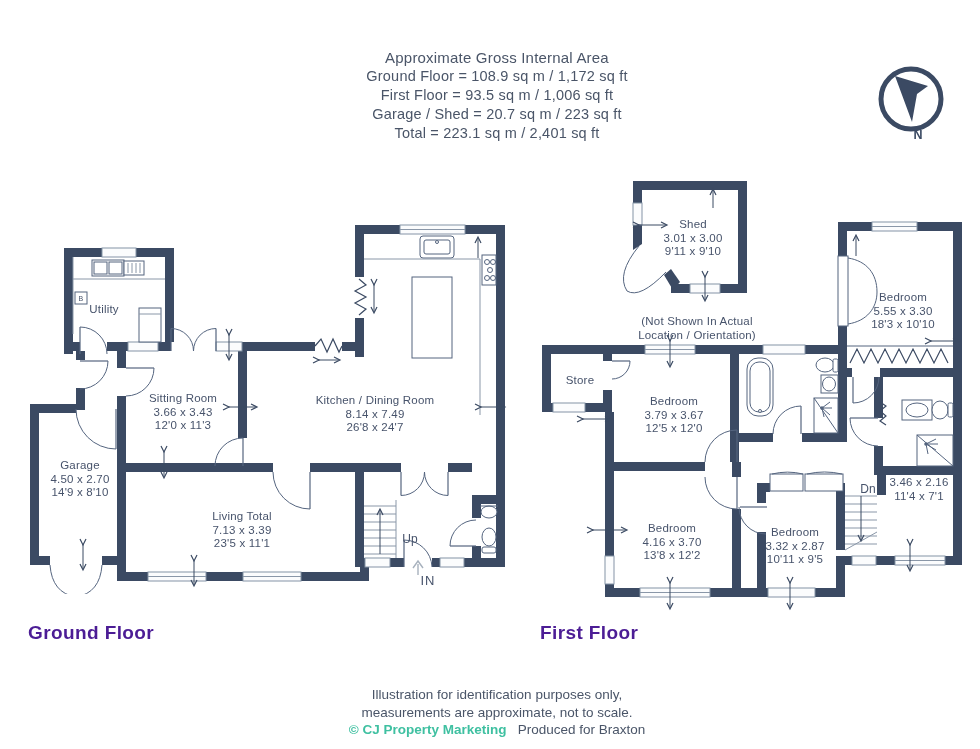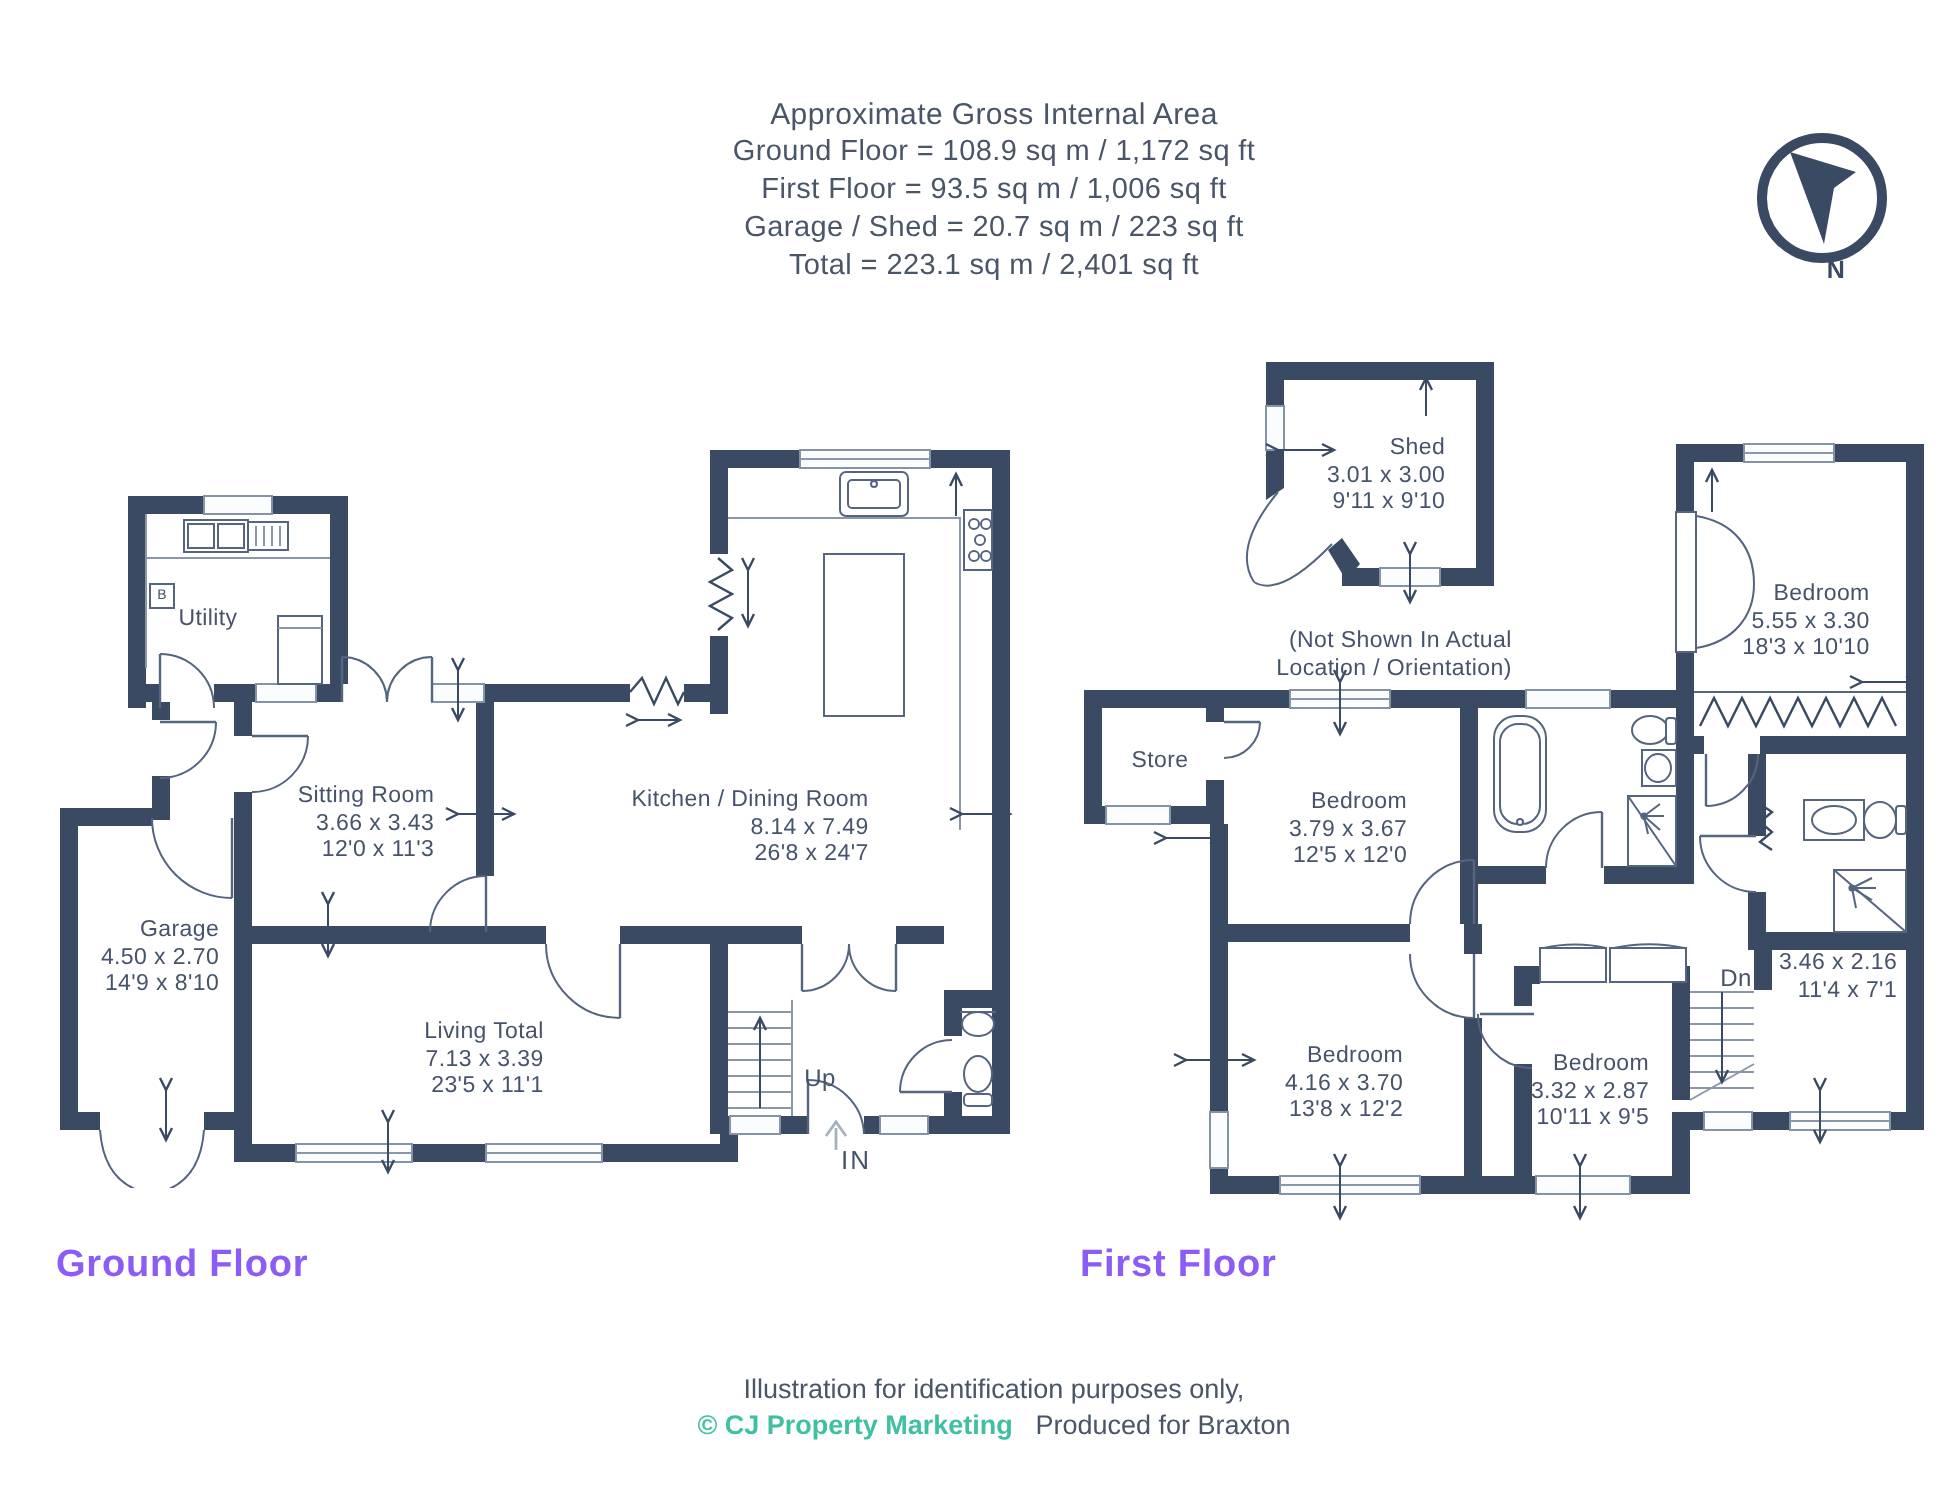--- a/index.html
+++ b/index.html
@@ -4,25 +4,25 @@
 <style>
   html,body{margin:0;padding:0;background:#fff;}
   body{font-family:"Liberation Sans", sans-serif;}
   #stage{position:relative;width:980px;height:749px;background:#fff;overflow:hidden;border-radius:14px;}
   .hdr{position:absolute;left:497px;top:48px;transform:translateX(-50%);text-align:center;
        color:#4a5568;font-size:14.5px;line-height:19px;letter-spacing:.2px;white-space:nowrap;}
   .hdr .t{font-size:15px;}
   .ftr{position:absolute;left:497px;top:686px;transform:translateX(-50%);text-align:center;
        color:#4a5568;font-size:13.5px;line-height:17.5px;white-space:nowrap;}
   .ftr .credit{color:#3fc0a1;font-weight:bold;}
-  .rlabel{position:absolute;transform:translate(-50%,-50%);text-align:right;font-size:11.5px;
+  .rlabel{position:absolute;transform:translate(-50%,-50%);text-align:center;font-size:11.5px;
           line-height:13.5px;color:#47536b;white-space:nowrap;letter-spacing:.2px;}
   .slabel{position:absolute;transform:translate(-50%,-50%);font-size:12px;color:#47536b;
           white-space:nowrap;letter-spacing:.2px;}
-  .floor-title{position:absolute;font-weight:bold;font-size:19px;color:#8b5cf6;letter-spacing:.4px;}
+  .floor-title{position:absolute;font-weight:bold;font-size:19px;color:#4c1d95;letter-spacing:.4px;}
   .plan{position:absolute;}
   .w{fill:#3b4a63;}
   .win{fill:#fbfcfd;stroke:#8493a6;stroke-width:1;}
   .dr{fill:none;stroke:#55657f;stroke-width:1;}
   .leaf{stroke:#55657f;stroke-width:1.2;}
   .fx{fill:#fff;stroke:#55657f;stroke-width:1;}
   .cnt{fill:none;stroke:#8a97a8;stroke-width:1;}
   .tr{stroke:#8a97a8;stroke-width:1;}
   .zz{fill:none;stroke:#3b4a63;stroke-width:1.2;}
   .tick{stroke:#3b4a63;stroke-width:1;fill:none;}
@@ -508,20 +508,21 @@
   </div>
   <div class="rlabel" style="left:919px;top:489px">
     <div>3.46 x 2.16</div>
     <div>11'4 x 7'1</div>
   </div>
   <div class="slabel" style="left:868px;top:489px">Dn</div>
   <div class="floor-title" style="left:540px;top:622px">First Floor</div>
 
   <div class="ftr">
     <div>Illustration for identification purposes only,</div>
+    <div>measurements are approximate, not to scale.</div>
     <div>
       <span class="credit">© CJ Property Marketing</span>
       <span>&nbsp;</span>
       <span>Produced for Braxton</span>
     </div>
   </div>
 
 </div>
 
 </body></html>

